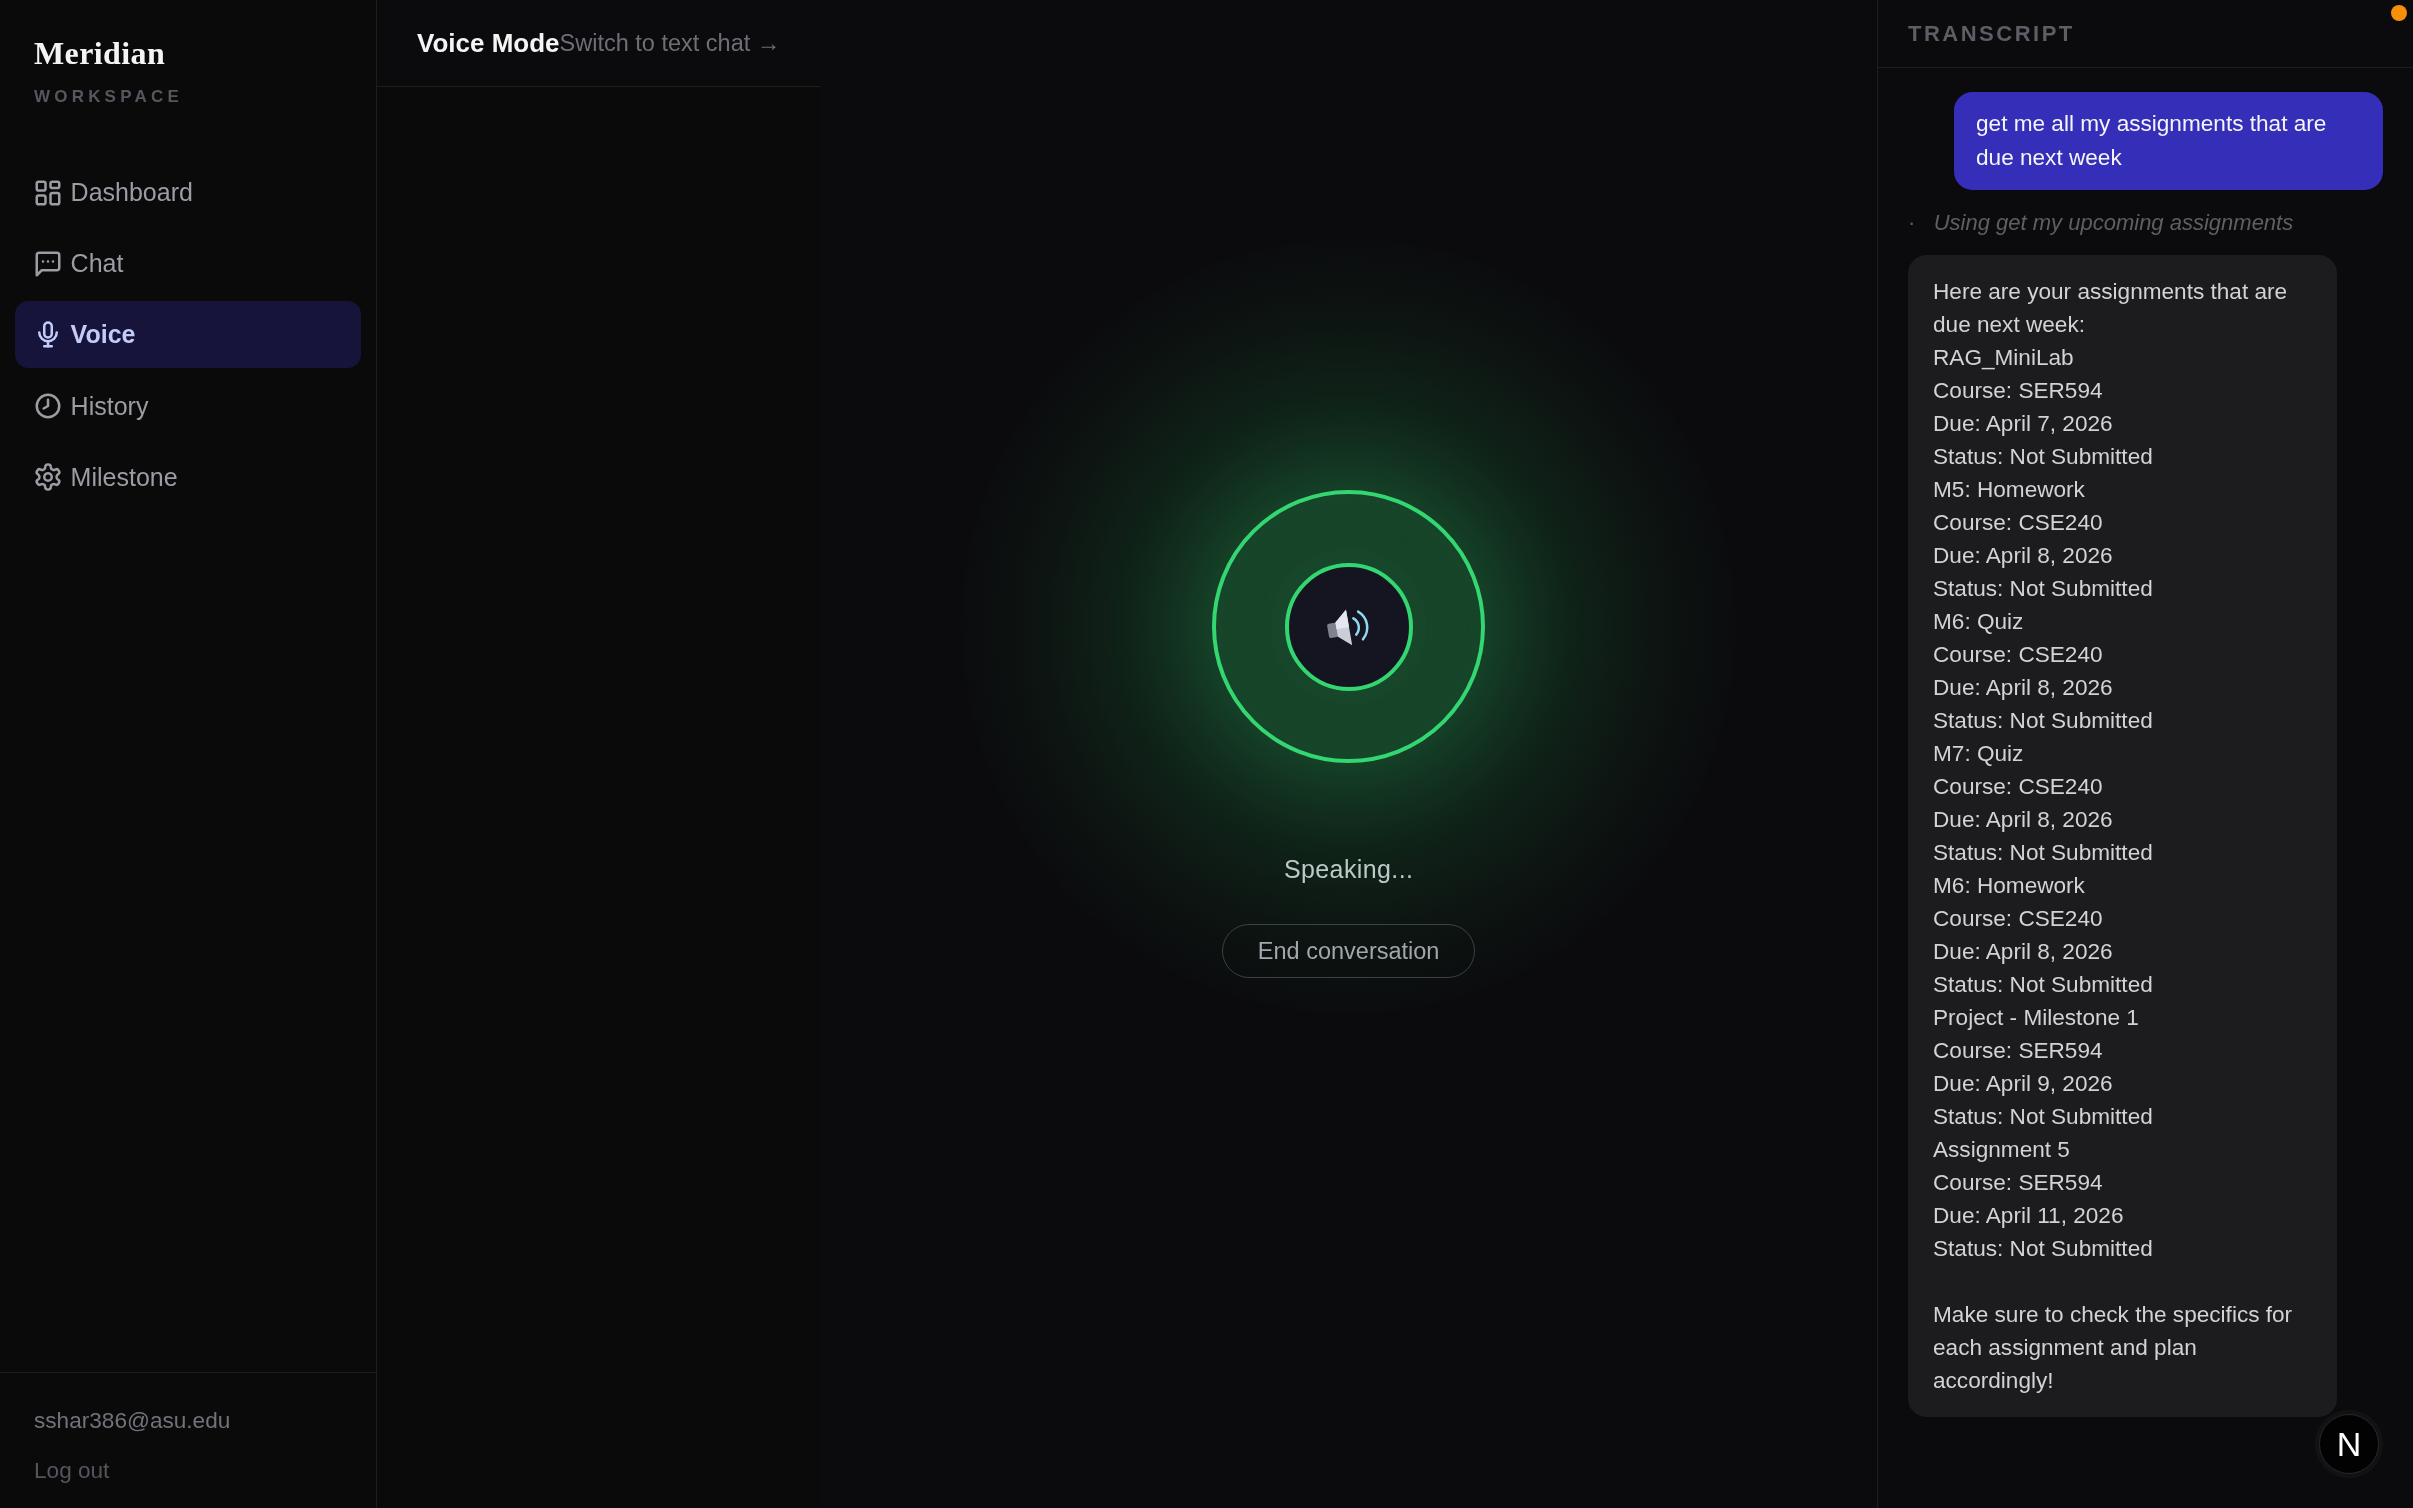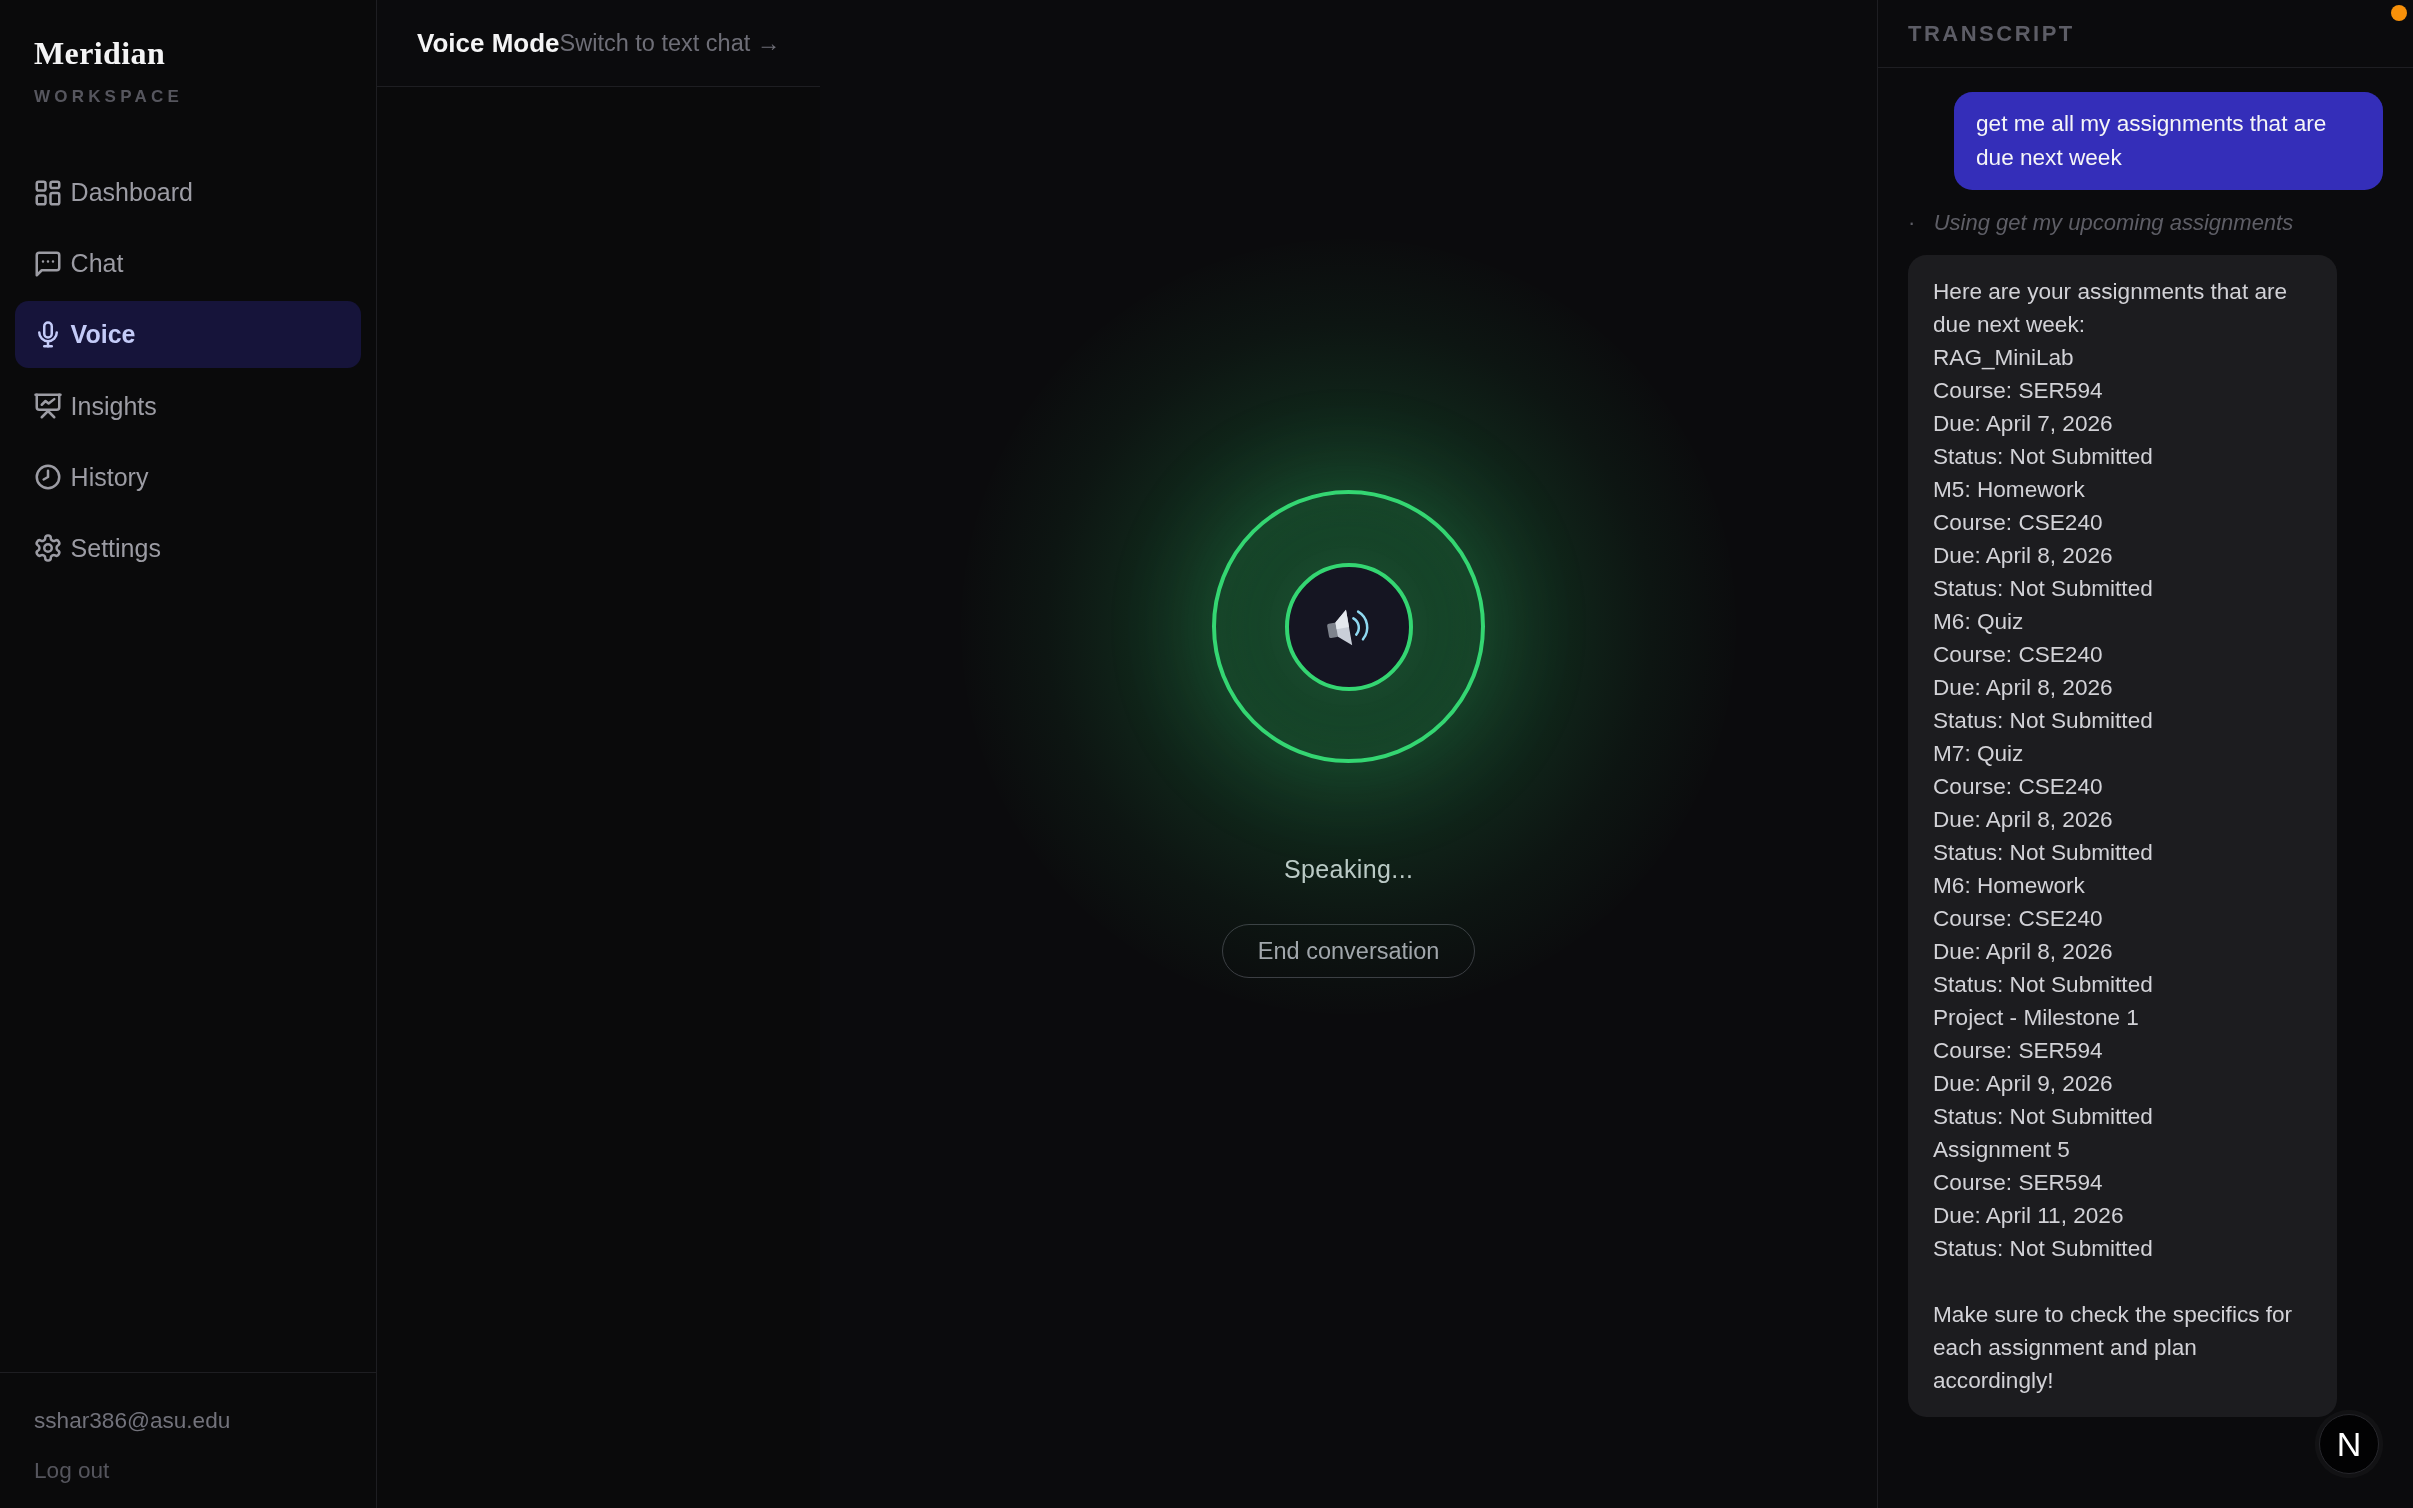--- a/index.html
+++ b/index.html
@@ -167,40 +167,31 @@
       <svg viewBox="0 0 24 24" fill="none" stroke="currentColor" stroke-width="2" stroke-linecap="round" stroke-linejoin="round">
         <rect x="9" y="2" width="6" height="12" rx="3"></rect>
         <path d="M5 10a7 7 0 0 0 14 0"></path>
           <path d="M12 17v4"></path>
           <path d="M9 21h6"></path>
       </svg>
       <span>Voice</span>
     </button>
     <button class="nav-item">
       <svg viewBox="0 0 24 24" fill="none" stroke="currentColor" stroke-width="2" stroke-linecap="round" stroke-linejoin="round">
-        <path d="M2 3h20"></path>
-          <path d="M21 3v10a2 2 0 0 1-2 2H5a2 2 0 0 1-2-2V3"></path>
-        <path d="M7 11l3-3 2.5 2L17 6.5"></path>
-          <path d="m7 21 5-5 5 5"></path>
-      </svg>
-      <span>Insights</span>
-    </button>
-    <button class="nav-item">
-      <svg viewBox="0 0 24 24" fill="none" stroke="currentColor" stroke-width="2" stroke-linecap="round" stroke-linejoin="round">
         <circle cx="12" cy="12" r="9"></circle>
           <path d="M12 7v5l-3.5 2"></path>
       </svg>
       <span>History</span>
     </button>
     <button class="nav-item">
       <svg viewBox="0 0 24 24" fill="none" stroke="currentColor" stroke-width="2" stroke-linecap="round" stroke-linejoin="round">
         <path d="M12.22 2h-.44a2 2 0 0 0-2 2v.18a2 2 0 0 1-1 1.73l-.43.25a2 2 0 0 1-2 0l-.15-.08a2 2 0 0 0-2.73.73l-.22.38a2 2 0 0 0 .73 2.73l.15.1a2 2 0 0 1 1 1.72v.51a2 2 0 0 1-1 1.74l-.15.09a2 2 0 0 0-.73 2.73l.22.38a2 2 0 0 0 2.73.73l.15-.08a2 2 0 0 1 2 0l.43.25a2 2 0 0 1 1 1.73V20a2 2 0 0 0 2 2h.44a2 2 0 0 0 2-2v-.18a2 2 0 0 1 1-1.73l.43-.25a2 2 0 0 1 2 0l.15.08a2 2 0 0 0 2.73-.73l.22-.39a2 2 0 0 0-.73-2.73l-.15-.08a2 2 0 0 1-1-1.74v-.5a2 2 0 0 1 1-1.74l.15-.09a2 2 0 0 0 .73-2.73l-.22-.38a2 2 0 0 0-2.73-.73l-.15.08a2 2 0 0 1-2 0l-.43-.25a2 2 0 0 1-1-1.73V4a2 2 0 0 0-2-2z"></path>
         <circle cx="12" cy="12" r="3"></circle>
       </svg>
-      <span>Settings</span>
+      <span>Milestone</span>
     </button>
   </nav>
 
   <div class="sidebar-footer">
     <div class="user-email">sshar386@asu.edu</div>
     <button class="logout">Log out</button>
   </div>
 </aside>
 
 <div class="right-col">

